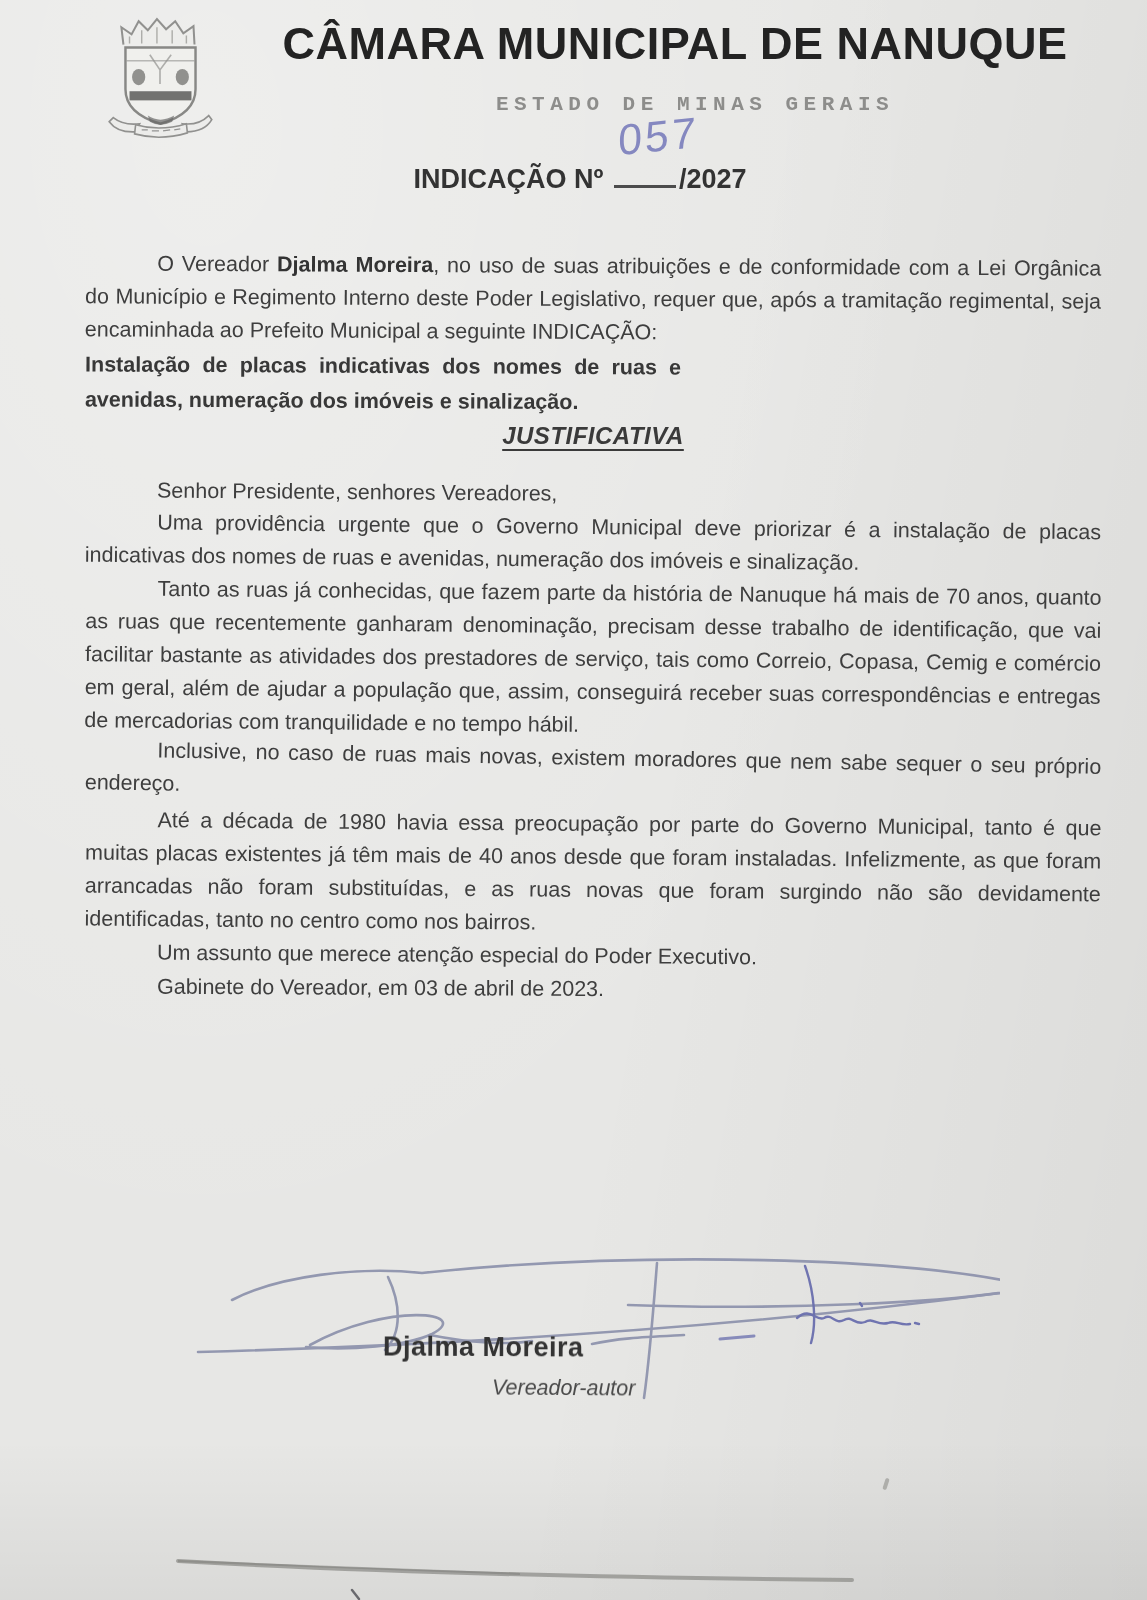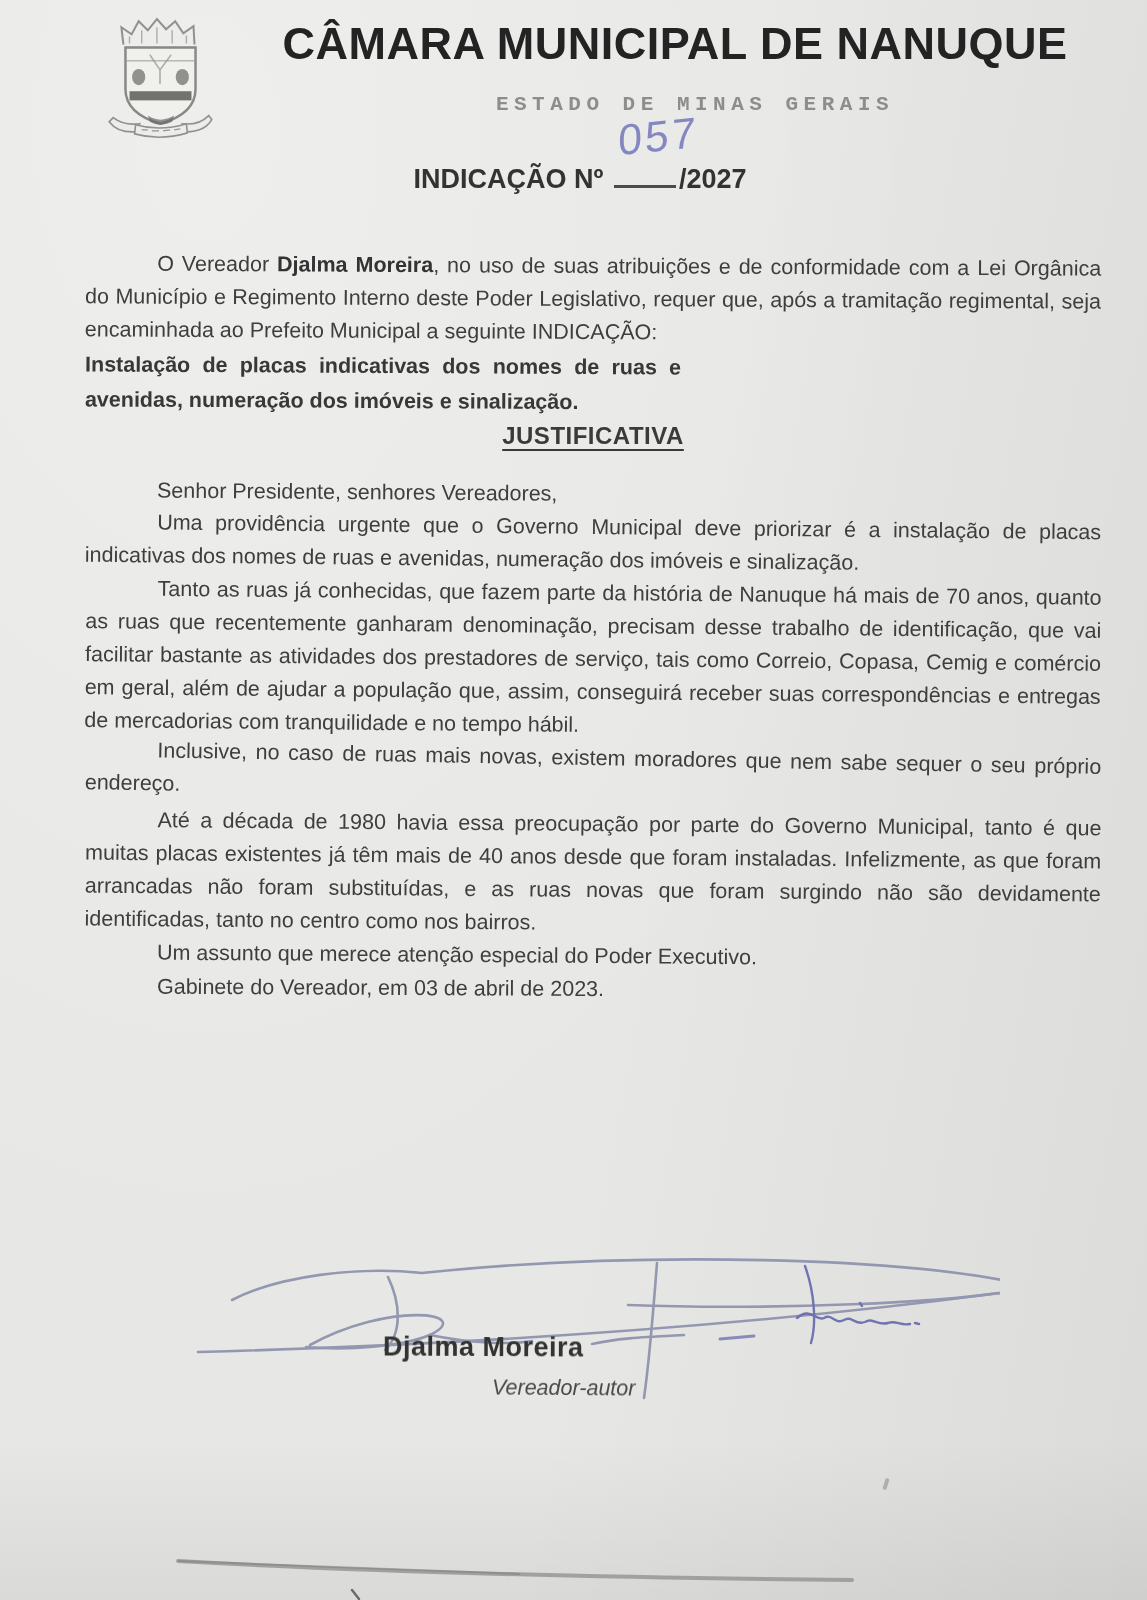--- a/index.html
+++ b/index.html
@@ -58,21 +58,21 @@
   .body-col p{margin:0;}
   .indent{text-indent:72px;}
   .intro{margin-bottom:30px;transform:rotate(.3deg);}
   .subject{
     margin-left:415px;width:596px;font-weight:bold;line-height:35px;
     margin-bottom:44px;transform:rotate(.3deg);color:#383838;
   }
   .justif-heading{
     text-align:center;font-weight:bold;font-size:24px;color:#3a3a3a;
     text-decoration:underline;text-underline-offset:5px;
-    margin-bottom:26px !important;letter-spacing:.5px;
+    margin-bottom:26px !important;letter-spacing:.5px;font-style:italic;
   }
   .salutation{margin-bottom:22px;transform:rotate(.45deg);}
   .p1{margin-bottom:20px;transform:rotate(.6deeg);transform:rotate(.6deg);}
   .p2{margin-bottom:13px;transform:rotate(.55deg);}
   .p3{margin-bottom:14px;transform:rotate(1deg);}
   .p4{margin-bottom:15px;transform:rotate(.5deg);}
   .p5{margin-bottom:24px;transform:rotate(.45deg);}
   .closing{transform:rotate(.3deg);}
   .bold-name{font-weight:bold;color:#333;}
   

